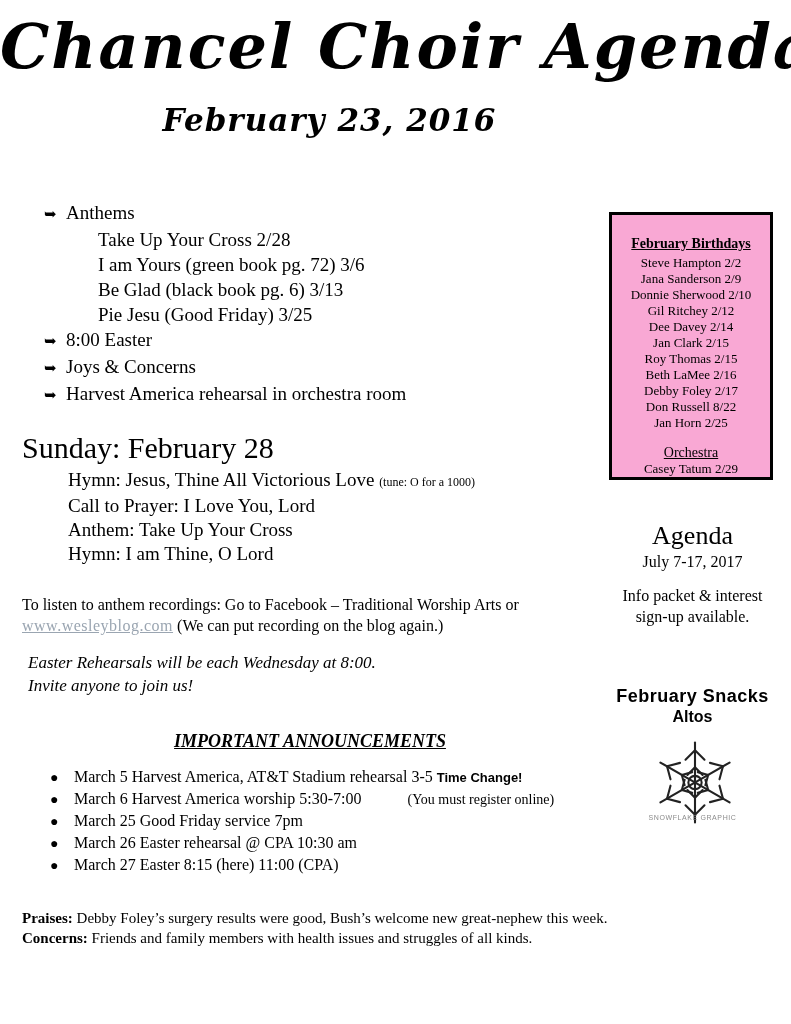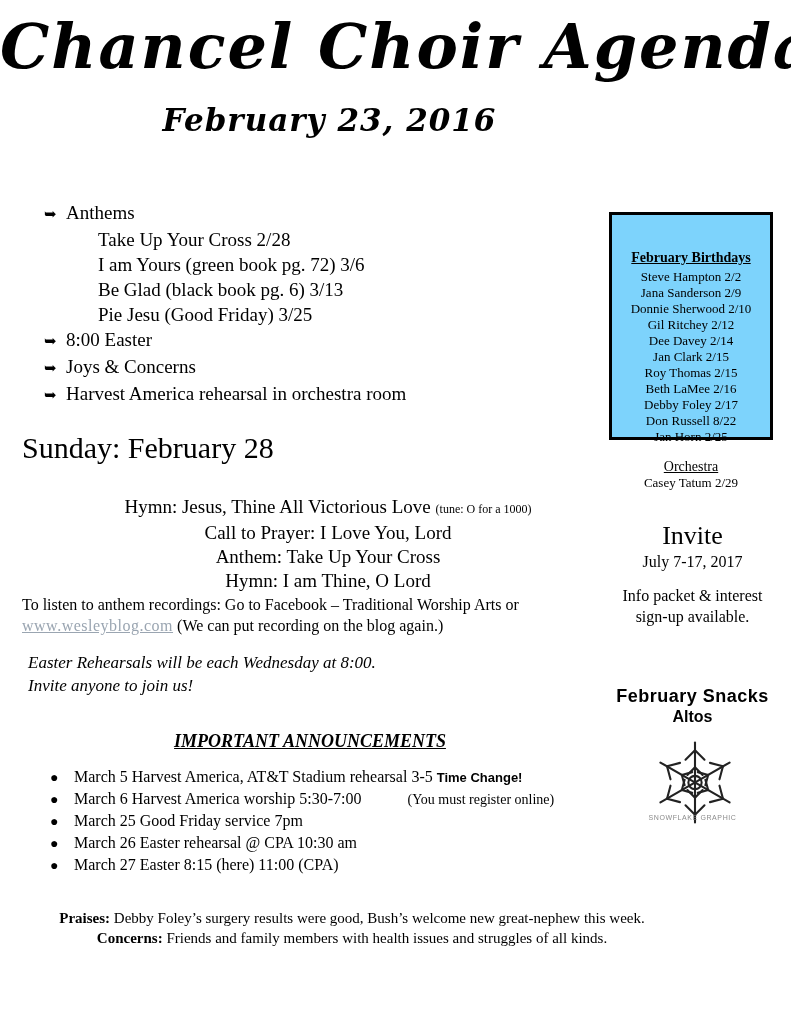--- a/index.html
+++ b/index.html
@@ -81,26 +81,25 @@
   .sunday-head {
     position: absolute;
     top: 431px;
     left: 22px;
     font-size: 30px;
     white-space: nowrap;
     text-align: center;
   }
   .sunday-list {
     position: absolute;
-    top: 495px;
+    top: 468px;
     left: 68px;
     font-size: 19px;
     line-height: 24px;
     width: 520px;
-    text-align: center;
   }
   .tune {
     font-size: 12px;
   }
 
   
   .listen-note {
     position: absolute;
     top: 594px;
     left: 22px;
@@ -166,39 +165,38 @@
   }
 
   
   .praises {
     position: absolute;
     top: 908px;
     left: 22px;
     width: 660px;
     font-size: 15px;
     line-height: 20px;
-    text-align: center;
   }
   .pc-label {
     font-weight: 700;
   }
 
   
   .bday-box {
     position: absolute;
     top: 212px;
     left: 609px;
     width: 164px;
-    height: 228px;
+    height: 268px;
     border: 3px solid #000;
-    background: #7dd3fc;
+    background: #f9a8d4;
     text-align: center;
     font-size: 13px;
     line-height: 16px;
-    padding-top: 35px;
+    padding-top: 21px;
     box-sizing: border-box;
   }
   .bday-title {
     font-weight: 700;
     text-decoration: underline;
     font-size: 14px;
     margin-bottom: 3px;
   }
   .orch-title {
     font-weight: 400;
@@ -381,21 +379,21 @@
     <div>Roy Thomas  2/15</div>
     <div>Beth LaMee  2/16</div>
     <div>Debby Foley  2/17</div>
     <div>Don Russell  8/22</div>
     <div>Jan Horn  2/25</div>
     <div class="orch-title">Orchestra</div>
     <div>Casey Tatum  2/29</div>
   </div>
 
   <div class="ireland">
-    <div class="ireland-title">Invite</div>
+    <div class="ireland-title">Agenda</div>
     <div class="ireland-dates">July 7-17, 2017</div>
   </div>
   <div class="ireland-info">
     <div>Info packet &amp; interest</div>
     <div>sign-up available.</div>
   </div>
 
   <div class="snacks">
     <div class="snacks-title">February  Snacks</div>
     <div class="snacks-sub">Altos</div>

